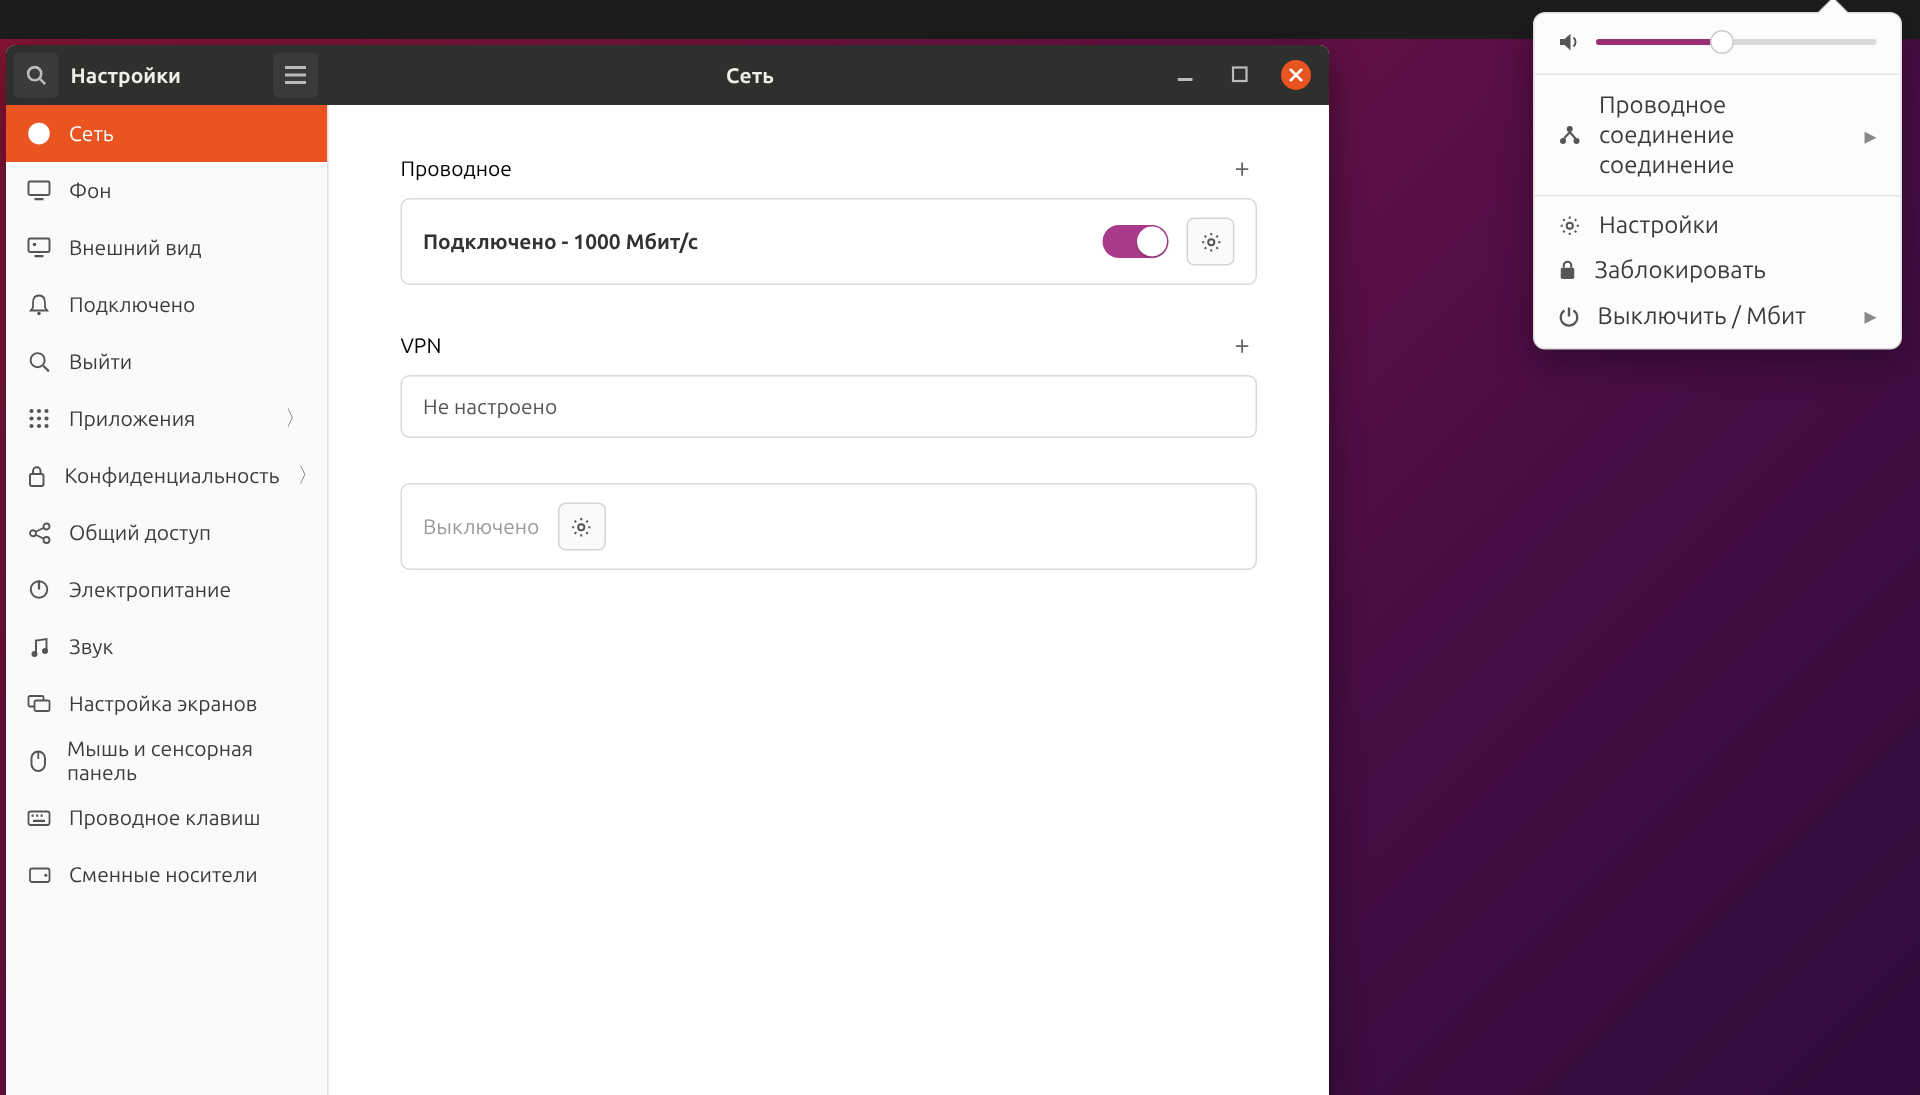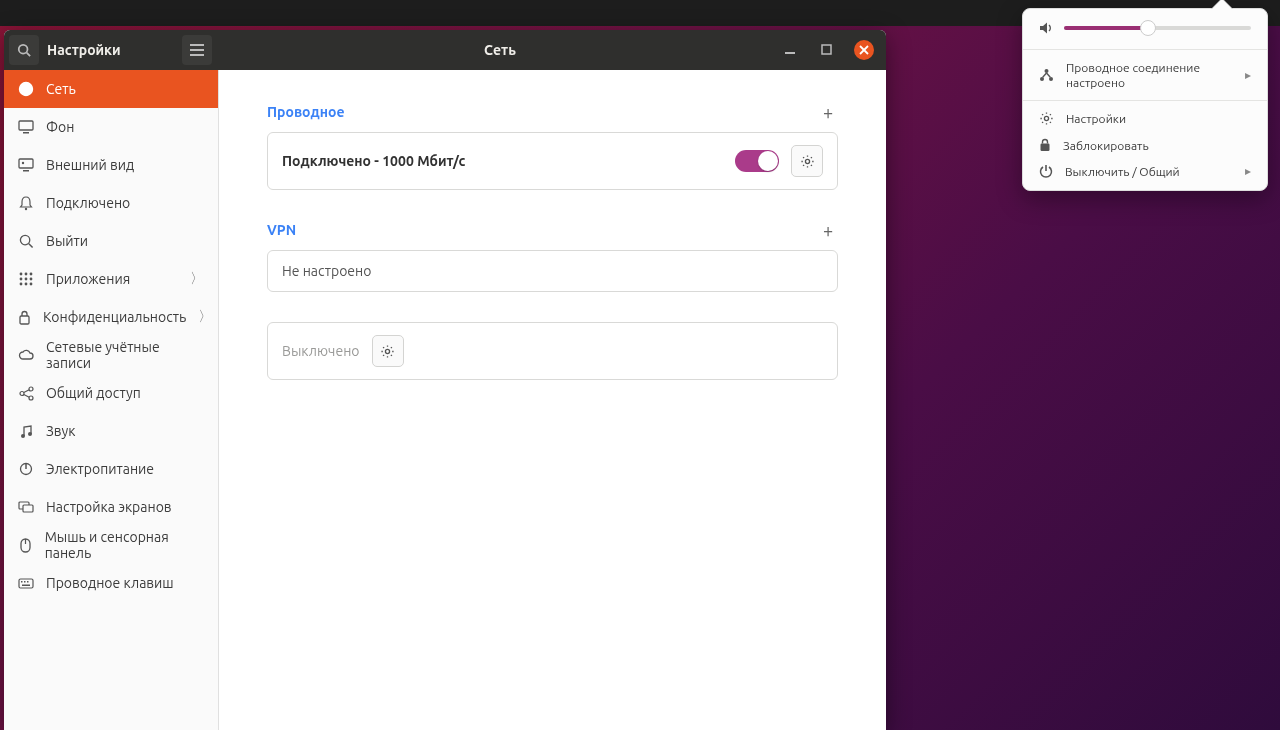--- a/index.html
+++ b/index.html
@@ -21,38 +21,38 @@
 .body-row{display:flex;height:calc(100% - 40px)}
 .sidebar{width:214px;background:#fafafa;border-right:1px solid #e0e0e0;overflow:hidden}
 .side-item{height:38px;display:flex;align-items:center;padding:0 14px;gap:12px;font-size:14px;color:#3c3c3c;cursor:pointer}
 .side-item.active{background:#e95420;color:#fff}
 .side-item .chev{margin-left:auto;color:#777}
 .side-item.active .icon svg *{stroke:#fff;fill:#fff}
 .icon{width:16px;height:16px;display:flex;align-items:center;justify-content:center}
 
 .content{flex:1;padding:28px 48px;font-size:14px;color:#333}
 .section-head{display:flex;align-items:center;justify-content:space-between;margin-top:4px;margin-bottom:10px}
-.section-title{font-weight:700;color:#3b82f6}
+.section-title{font-weight:400;color:#000000}
 .add-btn{font-size:18px;color:#666;width:20px;height:20px;display:flex;align-items:center;justify-content:center;cursor:pointer}
 .card{border:1px solid #d9d9d7;border-radius:6px;background:#fff;margin-bottom:30px}
 .card-row{display:flex;align-items:center;padding:12px 14px;gap:12px}
 .card-label{font-weight:600;color:#323232;flex:1}
 .card-note{color:#9a9a98}
 .gear-btn{width:30px;height:30px;border:1px solid #d4d4d2;border-radius:5px;display:flex;align-items:center;justify-content:center;background:#fafafa;cursor:pointer}
 .toggle{width:44px;height:22px;border-radius:11px;background:#aa3b8a;position:relative;cursor:pointer}
 .toggle .knob{position:absolute;right:1px;top:1px;width:20px;height:20px;background:#fff;border-radius:50%;box-shadow:0 1px 2px rgba(0,0,0,.2)}
 
 .popover{position:absolute;top:8px;right:12px;width:244px;background:#fcfcfc;border:1px solid #ddd;border-radius:8px;box-shadow:0 8px 24px rgba(0,0,0,.35);padding:6px 0}
 .popover .arrow{position:absolute;top:-10px;right:34px;width:0;height:0;border-left:11px solid transparent;border-right:11px solid transparent;border-bottom:11px solid #fcfcfc;filter:drop-shadow(0 -1px 0 #ccc)}
 .vol-row{display:flex;align-items:center;gap:10px;padding:6px 16px 10px 16px}
 .slider{flex:1;height:4px;background:#d9d9d7;position:relative;border-radius:2px}
 .slider .fill{position:absolute;left:0;top:0;height:4px;background:#9a2f73;border-radius:2px;width:45%}
 .slider .thumb{position:absolute;top:50%;left:45%;transform:translate(-50%,-50%);width:14px;height:14px;border-radius:50%;background:#fff;border:1px solid #ccc}
 .sep{height:1px;background:#e4e4e2;margin:4px 0}
-.menu-item{display:flex;align-items:center;padding:6px 16px;gap:12px;font-size:12px;color:#3b3b3b;cursor:pointer}
+.menu-item{display:flex;align-items:center;padding:6px 16px;gap:12px;font-size:16px;color:#3b3b3b;cursor:pointer}
 .menu-item .chev{margin-left:auto;color:#888}
 .menu-text-group{display:flex;flex-direction:column;line-height:1.25}
 
 svg{display:block}
 </style>
 </head>
 <body>
 
 <div class="top-panel"></div>
 
@@ -170,56 +170,48 @@
             <svg width="13" height="15" viewBox="0 0 13 15">
               <rect x="2" y="6" width="9" height="8" rx="1.2" fill="none" stroke="#555" stroke-width="1.3"></rect>
               <path d="M4 6 L4 4 A2.5 2.5 0 0 1 9 4 L9 6" fill="none" stroke="#555" stroke-width="1.3"></path>
             </svg>
           </span>
         <span>Конфиденциальность</span>
         <span class="chev">〉</span>
       </div>
       <div class="side-item">
         <span class="icon">
-            <svg width="16" height="12" viewBox="0 0 16 12">
-              <path d="M5 10 A3.5 3.5 0 0 1 5 3 A4 4 0 0 1 12 4 A3 3 0 0 1 12 10 Z" fill="none" stroke="#555" stroke-width="1.3"></path>
-            </svg>
-          </span>
-        <span>Сетевые учётные записи</span>
-      </div>
-      <div class="side-item">
-        <span class="icon">
             <svg width="15" height="15" viewBox="0 0 15 15">
               <circle cx="3" cy="7.5" r="2" fill="none" stroke="#555" stroke-width="1.2"></circle>
               <circle cx="12" cy="3" r="2" fill="none" stroke="#555" stroke-width="1.2"></circle>
               <circle cx="12" cy="12" r="2" fill="none" stroke="#555" stroke-width="1.2"></circle>
               <line x1="4.8" y1="6.5" x2="10.2" y2="3.8" stroke="#555" stroke-width="1.2"></line>
               <line x1="4.8" y1="8.5" x2="10.2" y2="11.2" stroke="#555" stroke-width="1.2"></line>
             </svg>
           </span>
         <span>Общий доступ</span>
       </div>
       <div class="side-item">
         <span class="icon">
+            <svg width="14" height="14" viewBox="0 0 14 14">
+              <circle cx="7" cy="7" r="5.5" fill="none" stroke="#555" stroke-width="1.3"></circle>
+              <line x1="7" y1="1" x2="7" y2="7" stroke="#555" stroke-width="1.5"></line>
+            </svg>
+          </span>
+        <span>Электропитание</span>
+      </div>
+      <div class="side-item">
+        <span class="icon">
             <svg width="13" height="15" viewBox="0 0 13 15">
               <path d="M4 12 L4 3 L11 2 L11 10" fill="none" stroke="#555" stroke-width="1.3"></path>
               <circle cx="3" cy="12" r="2" fill="#555"></circle>
               <circle cx="10" cy="10" r="2" fill="#555"></circle>
             </svg>
           </span>
         <span>Звук</span>
-      </div>
-      <div class="side-item">
-        <span class="icon">
-            <svg width="14" height="14" viewBox="0 0 14 14">
-              <circle cx="7" cy="7" r="5.5" fill="none" stroke="#555" stroke-width="1.3"></circle>
-              <line x1="7" y1="1" x2="7" y2="7" stroke="#555" stroke-width="1.5"></line>
-            </svg>
-          </span>
-        <span>Электропитание</span>
       </div>
       <div class="side-item">
         <span class="icon">
             <svg width="16" height="13" viewBox="0 0 16 13">
               <rect x="1" y="1" width="10" height="7" rx="1" fill="none" stroke="#555" stroke-width="1.2"></rect>
               <rect x="5" y="4" width="10" height="7" rx="1" fill="#fafafa" stroke="#555" stroke-width="1.2"></rect>
             </svg>
           </span>
         <span>Настройка экранов</span>
       </div>
@@ -236,20 +228,29 @@
         <span class="icon">
             <svg width="16" height="11" viewBox="0 0 16 11">
               <rect x="1" y="1" width="14" height="9" rx="1.5" fill="none" stroke="#555" stroke-width="1.2"></rect>
               <rect x="3" y="3" width="1.5" height="1.5" fill="#555"></rect>
               <rect x="6" y="3" width="1.5" height="1.5" fill="#555"></rect>
               <rect x="9" y="3" width="1.5" height="1.5" fill="#555"></rect>
               <rect x="4" y="6.5" width="8" height="1.5" fill="#555"></rect>
             </svg>
           </span>
         <span>Проводное клавиш</span>
+      </div>
+      <div class="side-item">
+        <span class="icon">
+            <svg width="15" height="11" viewBox="0 0 15 11">
+              <rect x="1" y="1" width="13" height="9" rx="1.5" fill="none" stroke="#555" stroke-width="1.2"></rect>
+              <circle cx="11.5" cy="5.5" r="1" fill="#555"></circle>
+            </svg>
+          </span>
+        <span>Сменные носители</span>
       </div>
     </div>
 
     <div class="content">
       <div class="section-head">
         <span class="section-title">Проводное</span>
         <span class="add-btn">+</span>
       </div>
       <div class="card">
         <div class="card-row">
@@ -315,21 +316,21 @@
         <svg width="15" height="14" viewBox="0 0 15 14">
           <circle cx="7.5" cy="3" r="2" fill="#555"></circle>
           <circle cx="3" cy="11" r="2" fill="#555"></circle>
           <circle cx="12" cy="11" r="2" fill="#555"></circle>
           <line x1="7.5" y1="5" x2="3.7" y2="9.3" stroke="#555" stroke-width="1.4"></line>
           <line x1="7.5" y1="5" x2="11.3" y2="9.3" stroke="#555" stroke-width="1.4"></line>
         </svg>
       </span>
     <div class="menu-text-group">
       <span>Проводное соединение</span>
-      <span>настроено</span>
+      <span>соединение</span>
     </div>
     <span class="chev">▸</span>
   </div>
   <div class="sep"></div>
   <div class="menu-item">
     <span>
         <svg width="15" height="15" viewBox="0 0 16 16">
           <circle cx="8" cy="8" r="2.2" fill="none" stroke="#555" stroke-width="1.4"></circle>
           <path d="M8 1.5 L8 3 M8 13 L8 14.5 M1.5 8 L3 8 M13 8 L14.5 8 M3.3 3.3 L4.4 4.4 M11.6 11.6 L12.7 12.7 M12.7 3.3 L11.6 4.4 M4.4 11.6 L3.3 12.7" stroke="#555" stroke-width="1.4"></path>
         </svg>
@@ -345,16 +346,16 @@
       </span>
     <span>Заблокировать</span>
   </div>
   <div class="menu-item">
     <span>
         <svg width="14" height="14" viewBox="0 0 14 14">
           <path d="M4 3 A5.5 5.5 0 1 0 10 3" fill="none" stroke="#555" stroke-width="1.5"></path>
           <line x1="7" y1="1" x2="7" y2="7" stroke="#555" stroke-width="1.6"></line>
         </svg>
       </span>
-    <span>Выключить / Общий</span>
+    <span>Выключить / Мбит</span>
     <span class="chev">▸</span>
   </div>
 </div>
 
 </body></html>

